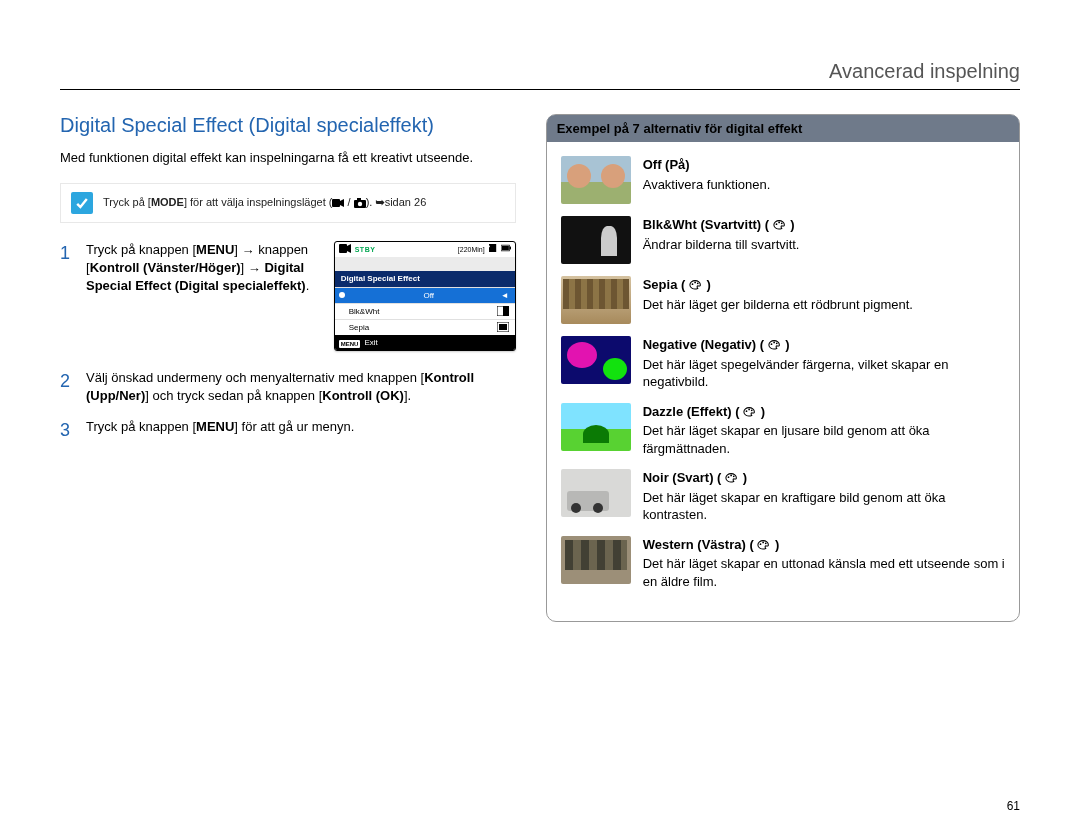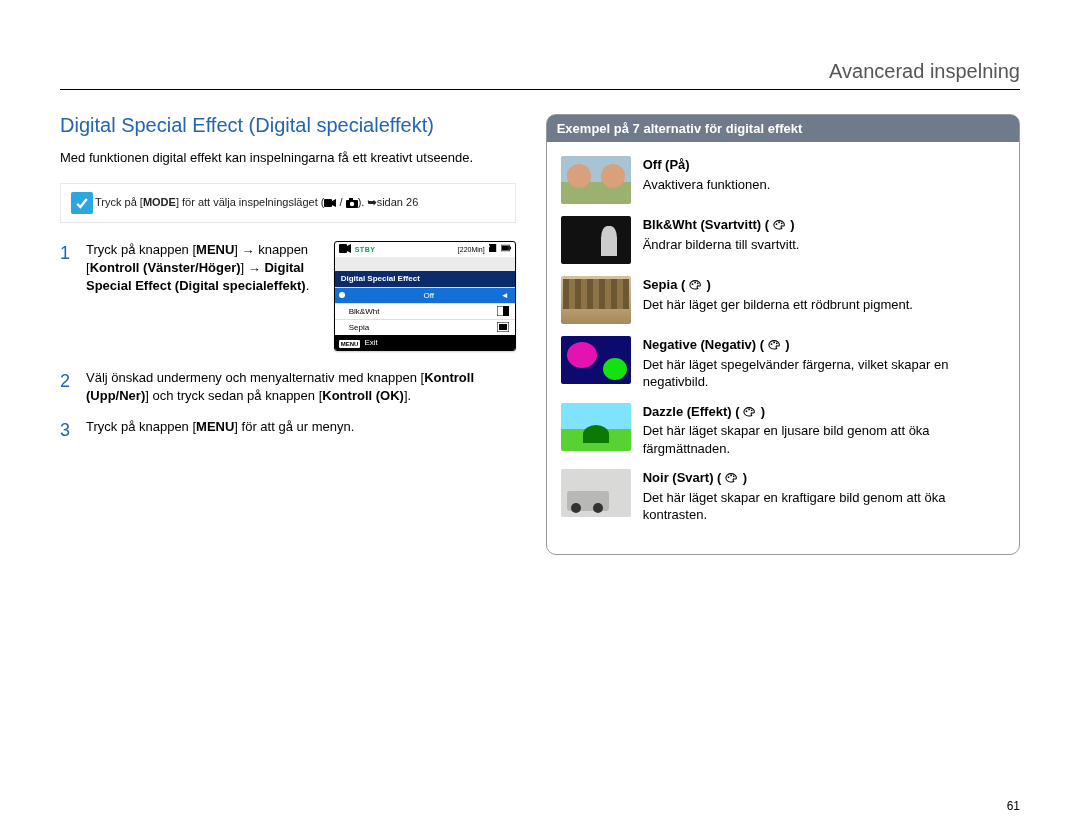--- a/index.html
+++ b/index.html
@@ -33,21 +33,21 @@
     color: #2365b0;
     font-size: 20px;
     font-weight: 400;
     margin-bottom: 12px;
   }
   .intro { margin-bottom: 16px; line-height: 1.35; }
 
   .note-band {
     display: flex;
     align-items: center;
-    gap: 2px;
+    gap: 10px;
     background: #fff;
     padding: 8px 10px;
     margin-bottom: 18px;
     border: 1px solid #e8e8e8;
   }
   .note-band .icon {
     width: 22px; height: 22px;
     background: #2ca6df;
     display: flex; align-items: center; justify-content: center;
     color: #fff; font-weight: bold;
@@ -113,21 +113,21 @@
   .lcd-foot .menu-chip{background:#fff;color:#000;font-weight:700;padding:0 2px;border-radius:1px;font-size:6px;}
 
   
   .example-panel {
     border: 1px solid #999;
     border-radius: 10px;
     padding: 14px 14px 18px 14px;
   }
   .example-panel .panel-title{
     background:#6f7a8a;
-    color:#ffffff;
+    color:#000000;
     font-weight:700;
     padding:6px 10px;
     margin: -14px -14px 14px -14px;
     border-radius: 8px 8px 0 0;
     font-size:13px;
   }
   .effect-row{
     display:flex;
     gap:12px;
     margin-bottom:12px;
@@ -347,18 +347,30 @@
             <div class="effect-info">
               <div class="name">Noir (Svart)<span class="glyph-icon"> ( <svg viewBox="0 0 16 12">
                     <path d="M1 6a6 5 0 1 1 12 0c0 2-2 1-3 1s-1 2 0 3c-5 2-9-1-9-4z" fill="none" stroke="#000" stroke-width="1.2"></path>
                     <circle cx="4" cy="5" r="1"></circle>
                     <circle cx="7" cy="3" r="1"></circle>
                     <circle cx="10" cy="4" r="1"></circle>
                   </svg> )</span></div>
               <div>Det här läget skapar en kraftigare bild genom att öka kontrasten.</div>
             </div>
           </div>
+          <div class="effect-row">
+            <div class="thumb western"></div>
+            <div class="effect-info">
+              <div class="name">Western (Västra)<span class="glyph-icon"> ( <svg viewBox="0 0 16 12">
+                    <path d="M1 6a6 5 0 1 1 12 0c0 2-2 1-3 1s-1 2 0 3c-5 2-9-1-9-4z" fill="none" stroke="#000" stroke-width="1.2"></path>
+                    <circle cx="4" cy="5" r="1"></circle>
+                    <circle cx="7" cy="3" r="1"></circle>
+                    <circle cx="10" cy="4" r="1"></circle>
+                  </svg> )</span></div>
+              <div>Det här läget skapar en uttonad känsla med ett utseende som i en äldre film.</div>
+            </div>
+          </div>
         </div>
     </div>
   </div>
 </div>
 
 <div class="page-num">61</div>
 
 </body></html>

